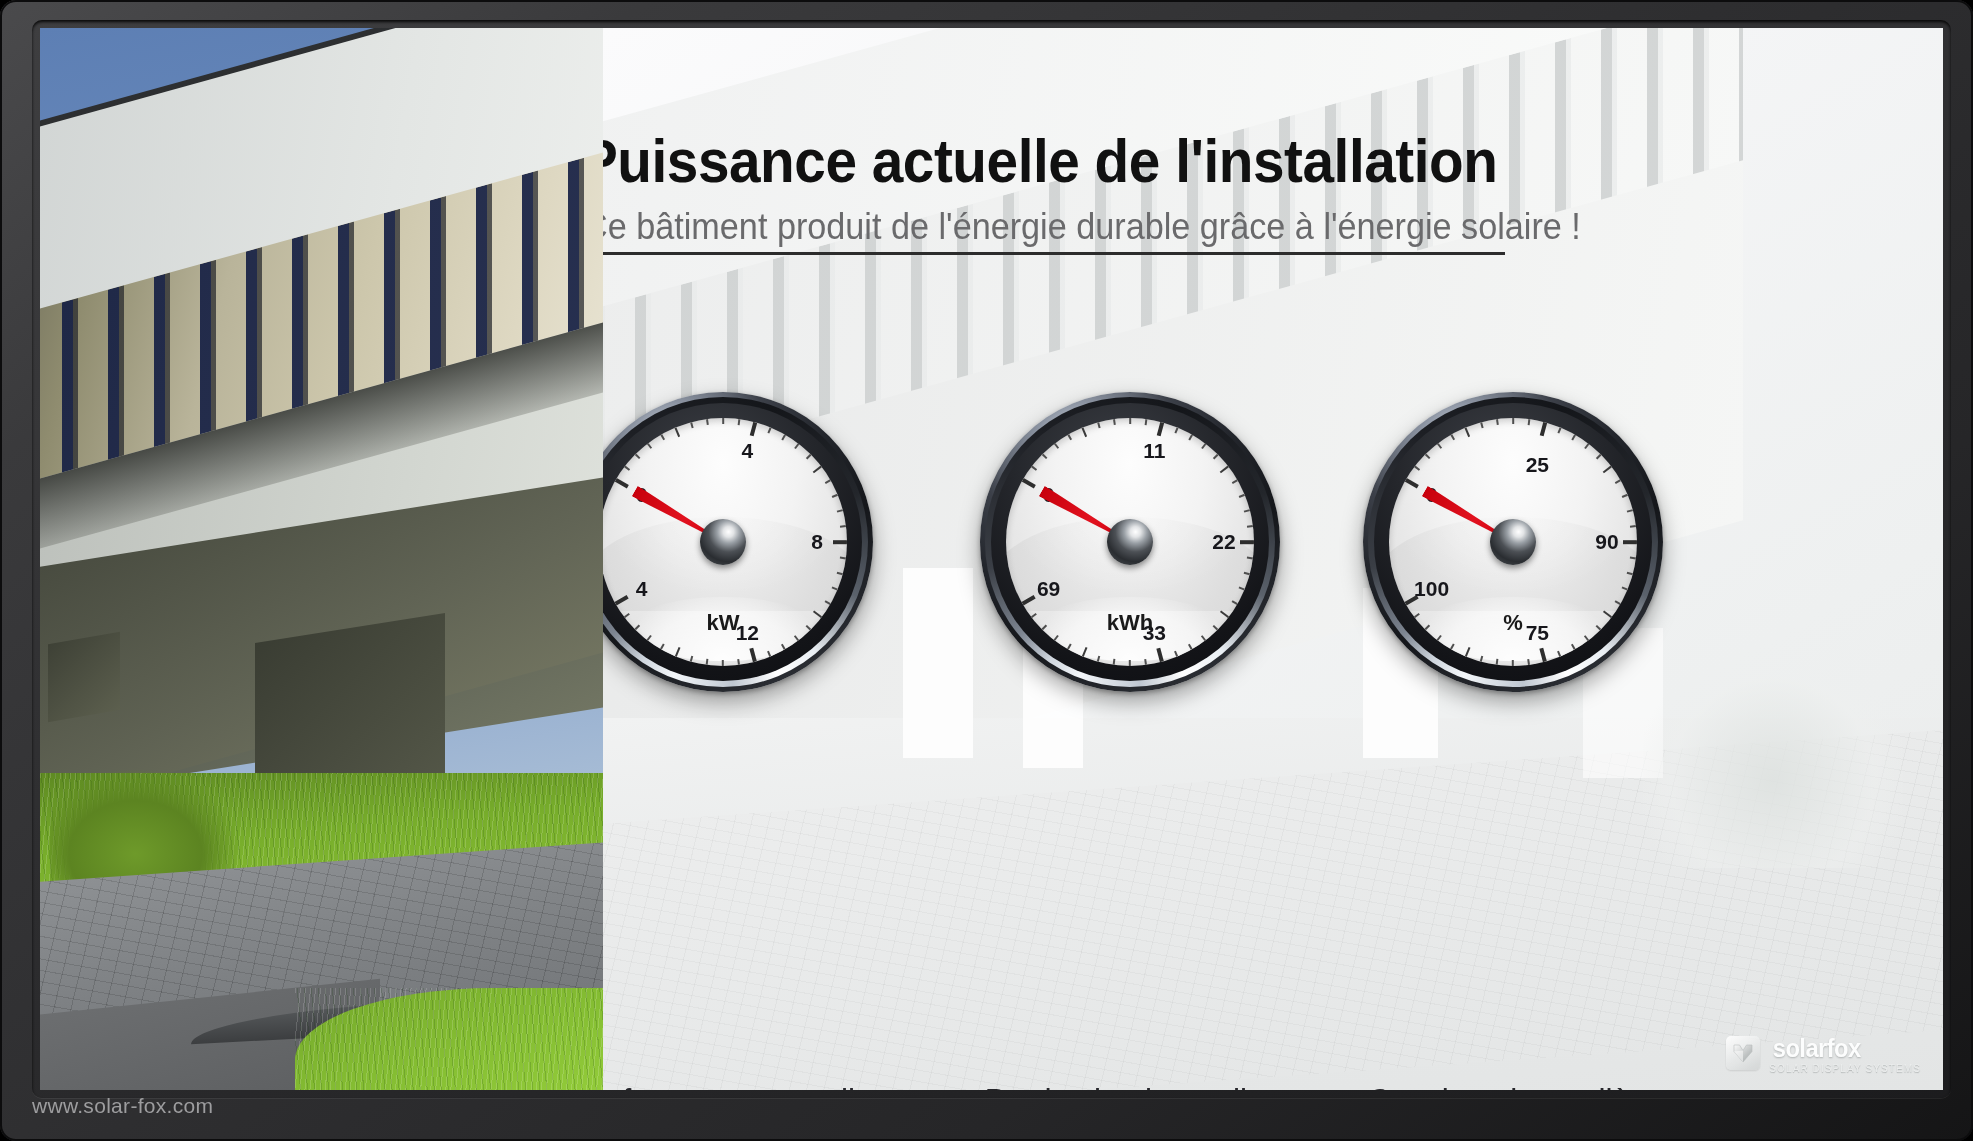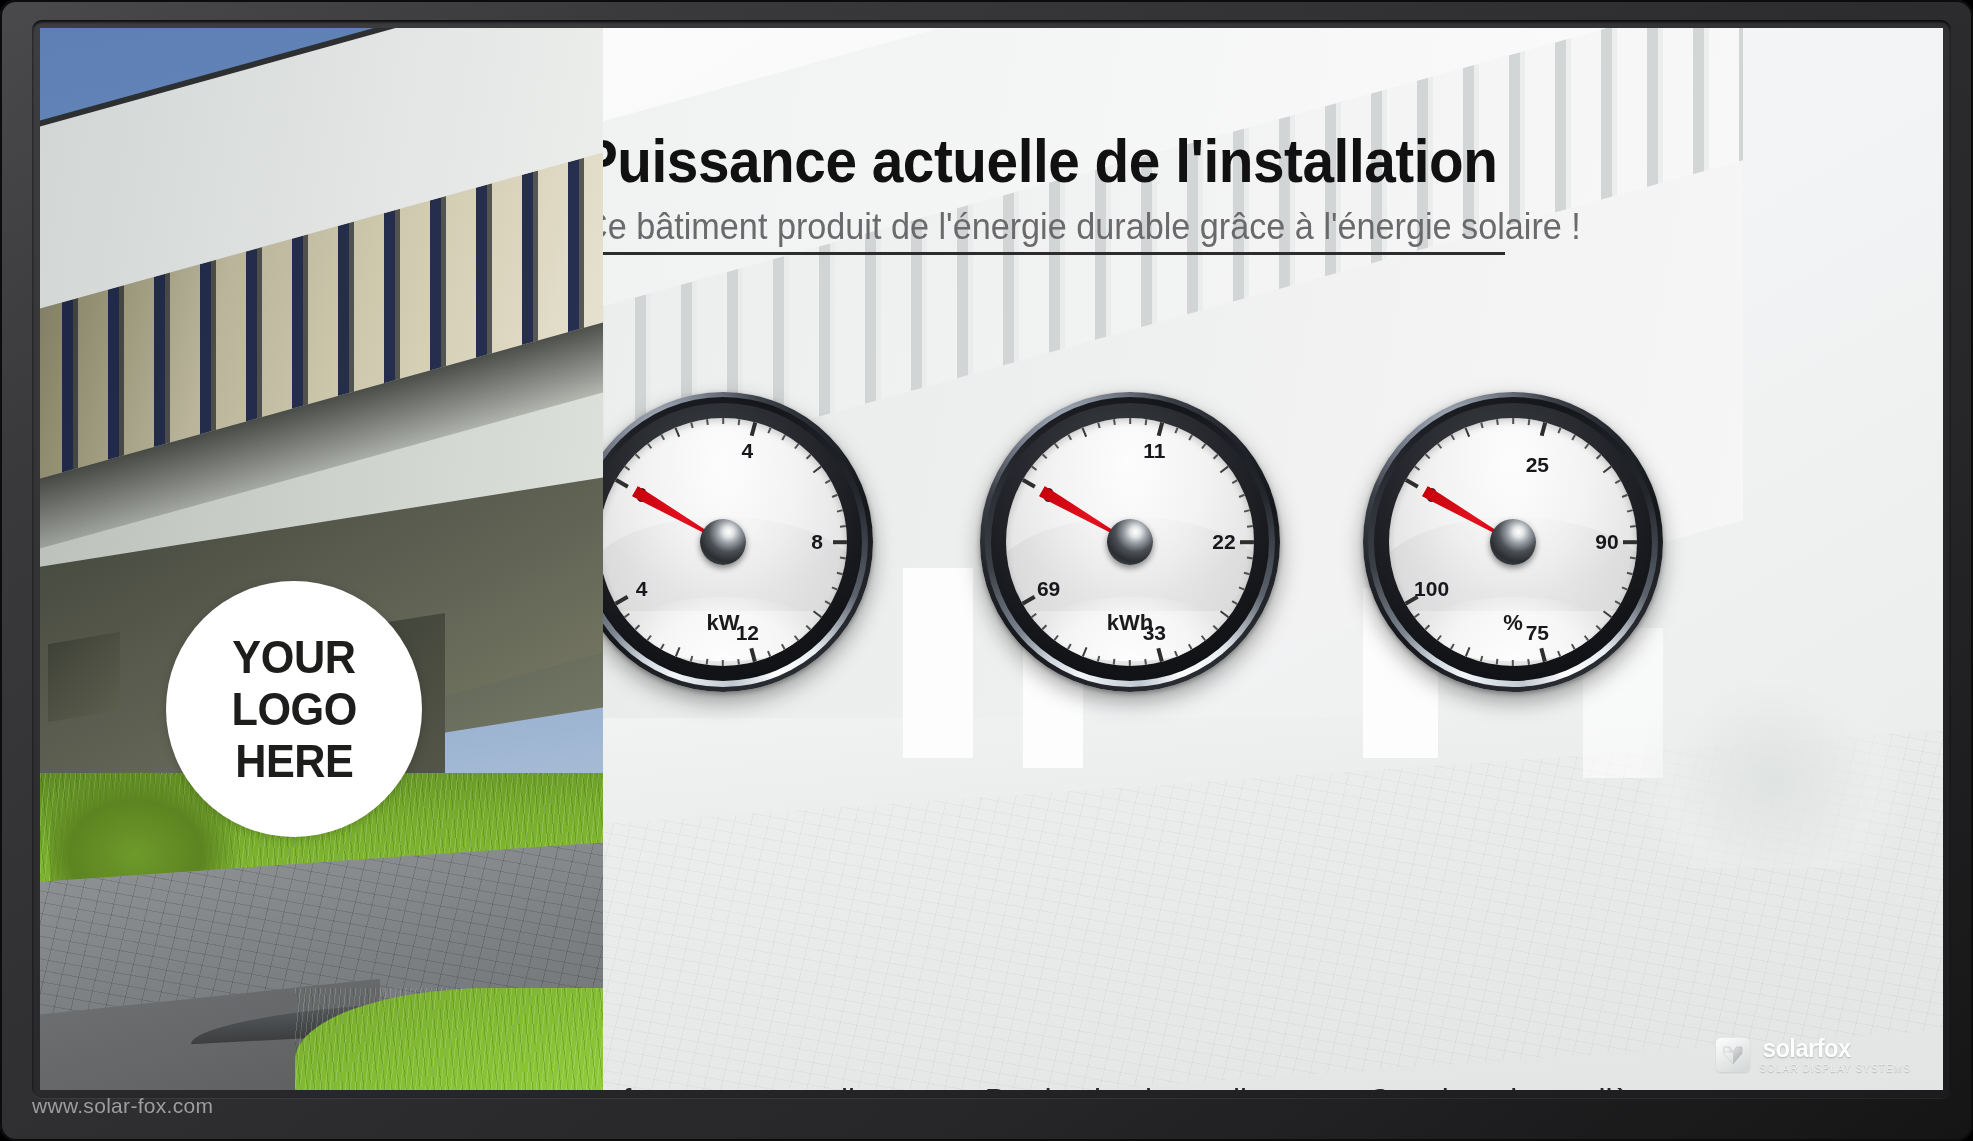--- a/index.html
+++ b/index.html
@@ -269,21 +269,21 @@
     box-shadow:0 3px 6px rgba(0,0,0,.45);
   }
   .caption{
     position:absolute;top:690px;width:360px;text-align:center;
     font-family:"Liberation Sans",sans-serif;font-size:33px;color:#26262b;
     transform:scaleX(.96);
   }
 
   
   #sf-logo{
-    position:absolute;right:32px;bottom:16px;display:flex;align-items:center;gap:9px;opacity:.92;
+    position:absolute;right:22px;bottom:16px;display:flex;gap:9px;opacity:.92;
   }
   #sf-mark{
     width:34px;height:34px;border-radius:5px;
     background:linear-gradient(150deg,#ffffff,#e6e8e8 55%,#d2d5d5);
     display:flex;align-items:center;justify-content:center;
     box-shadow:0 1px 2px rgba(0,0,0,.12);
   }
   #sf-text{line-height:1;}
   #sf-name{
     font-family:"Liberation Sans",sans-serif;font-weight:bold;font-size:25px;
@@ -323,25 +323,20 @@
         </div>
       <div class="grass-right-strip"></div>
       <div class="shrub"></div>
       <div class="paving"></div>
       <div class="asphalt"></div>
       <div class="curb"></div>
       <div class="grass-front">
           <div class="grass-blades"></div>
         </div>
 
-      <div id="logo-circle">
-        <div>YOUR</div>
-        <div>LOGO</div>
-        <div>HERE</div>
-      </div>
     </div>
 
     <div id="content">
 
       <div class="gbldg-top"></div>
       <div class="gglass">
           <div class="gmull"></div>
         </div>
       <div class="gbldg-low"></div>
       <div class="gground"></div>

